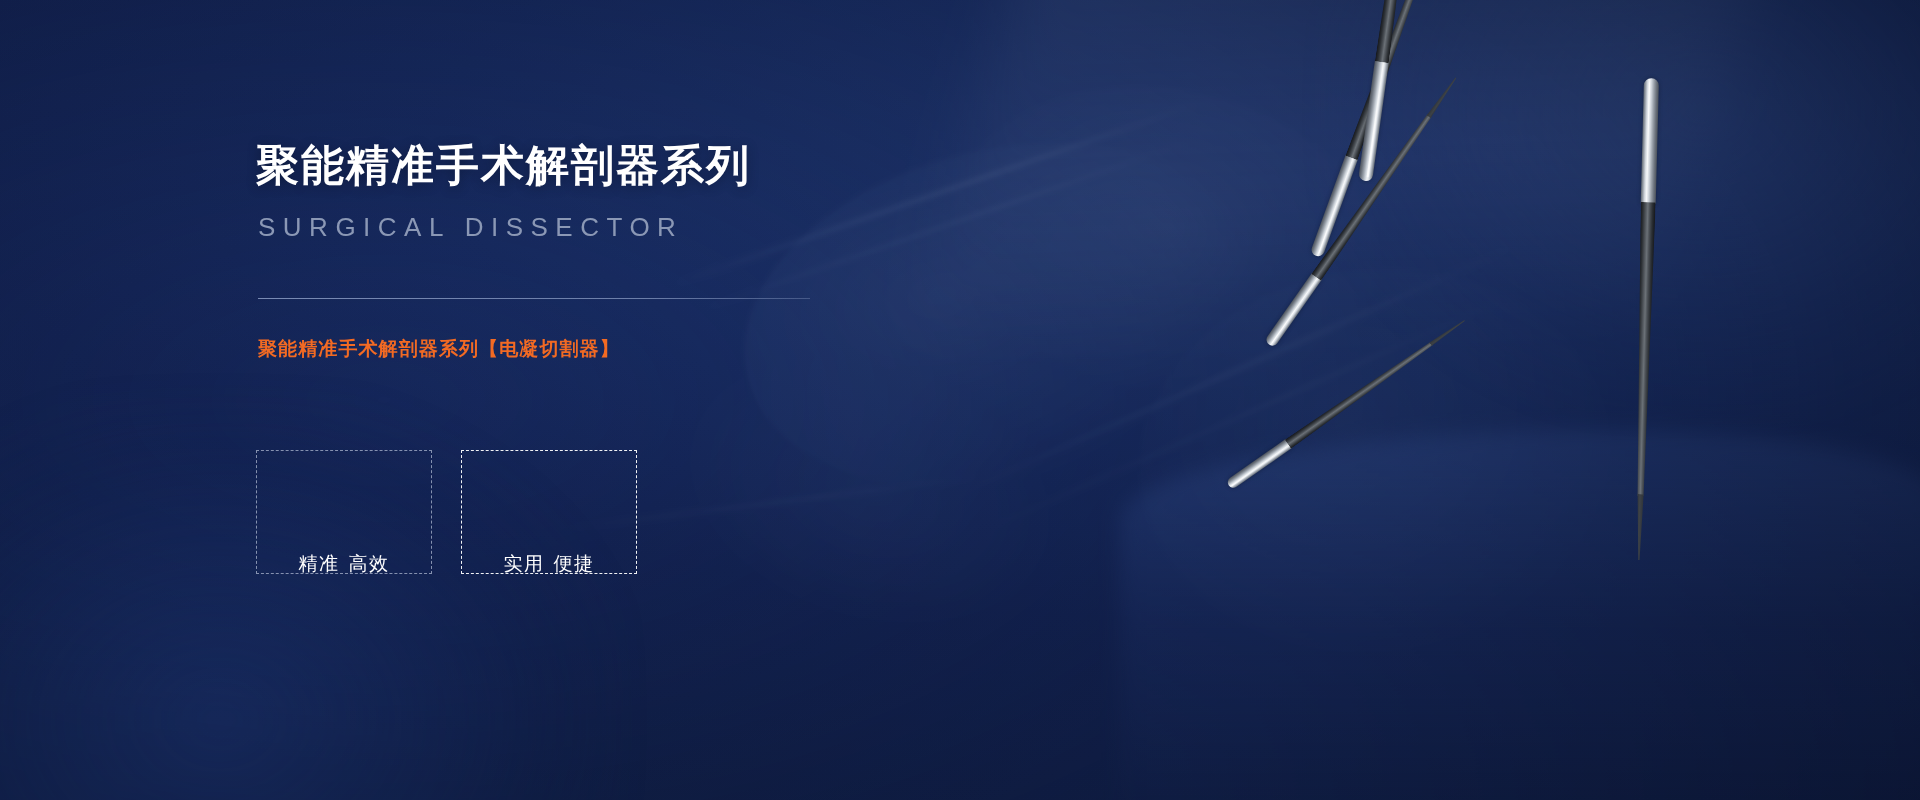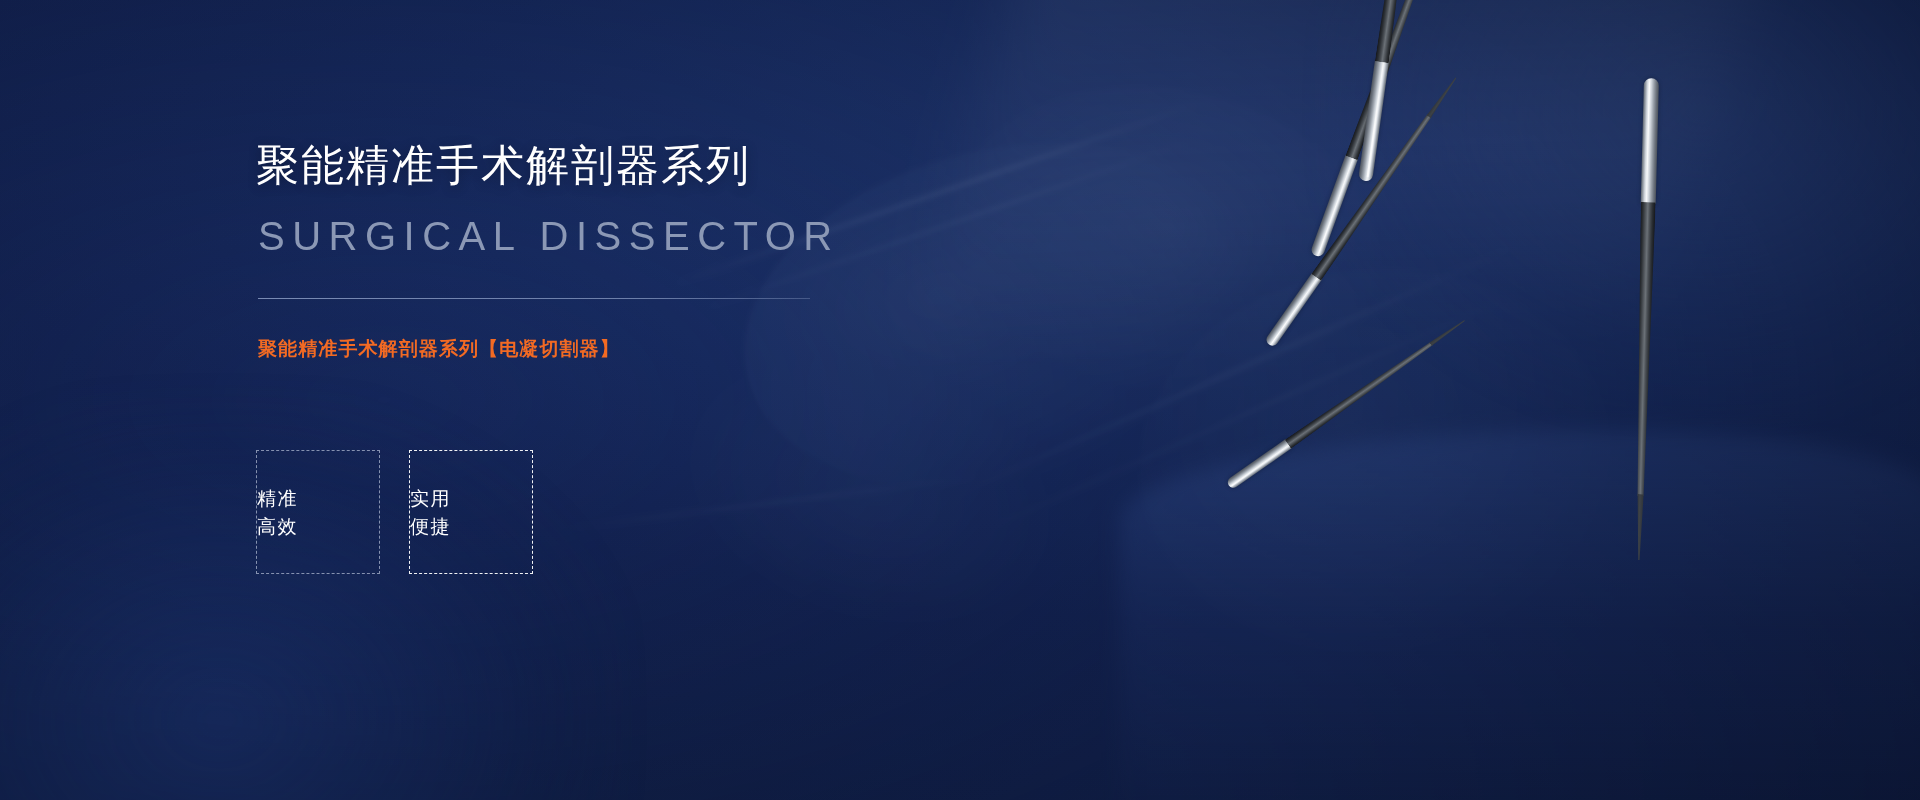--- a/index.html
+++ b/index.html
@@ -103,30 +103,30 @@
   .content{
     position:absolute;
     left:256px; top:0;
     width:720px; height:800px;
     z-index:6;
   }
   .headline{
     position:absolute; left:0; top:140px;
     color:#ffffff;
     font-size:43px;
-    font-weight:400;
+    font-weight:700;
     letter-spacing:2px;
     line-height:1.18;
     white-space:nowrap;
     text-shadow:0 2px 12px rgba(0,0,0,.30);
   }
   .subheadline{
     position:absolute; left:2px; top:212px;
     color:#8b98b5;
-    font-size:40px;
+    font-size:26px;
     font-weight:300;
     letter-spacing:7.5px;
     line-height:1.2;
     white-space:nowrap;
   }
   .divider{
     position:absolute; left:2px; top:298px;
     width:552px; height:1px;
     background:linear-gradient(90deg, rgba(160,178,215,.72) 0%, rgba(160,178,215,.62) 70%, rgba(160,178,215,.30) 100%);
   }
@@ -139,24 +139,24 @@
     white-space:nowrap;
   }
 
   
   .features{
     position:absolute; left:0; top:450px;
     display:flex;
     gap:29px;
   }
   .feature{
-    width:124px; height:124px;
+    width:176px; height:124px;
     display:flex;
-    flex-direction:column;
-    align-items:flex-start;
+    flex-direction:row;
+    align-items:flex-end;
     justify-content:center;
     gap:9px;
     color:#ffffff;
     font-size:19px;
     letter-spacing:1.5px;
     line-height:1;
   }
   .feature.dim   { border:1px dashed rgba(205,214,233,.62); }
   .feature.bright{ border:1px dashed rgba(255,255,255,.94); }
   .feature .fl{ display:block; }

